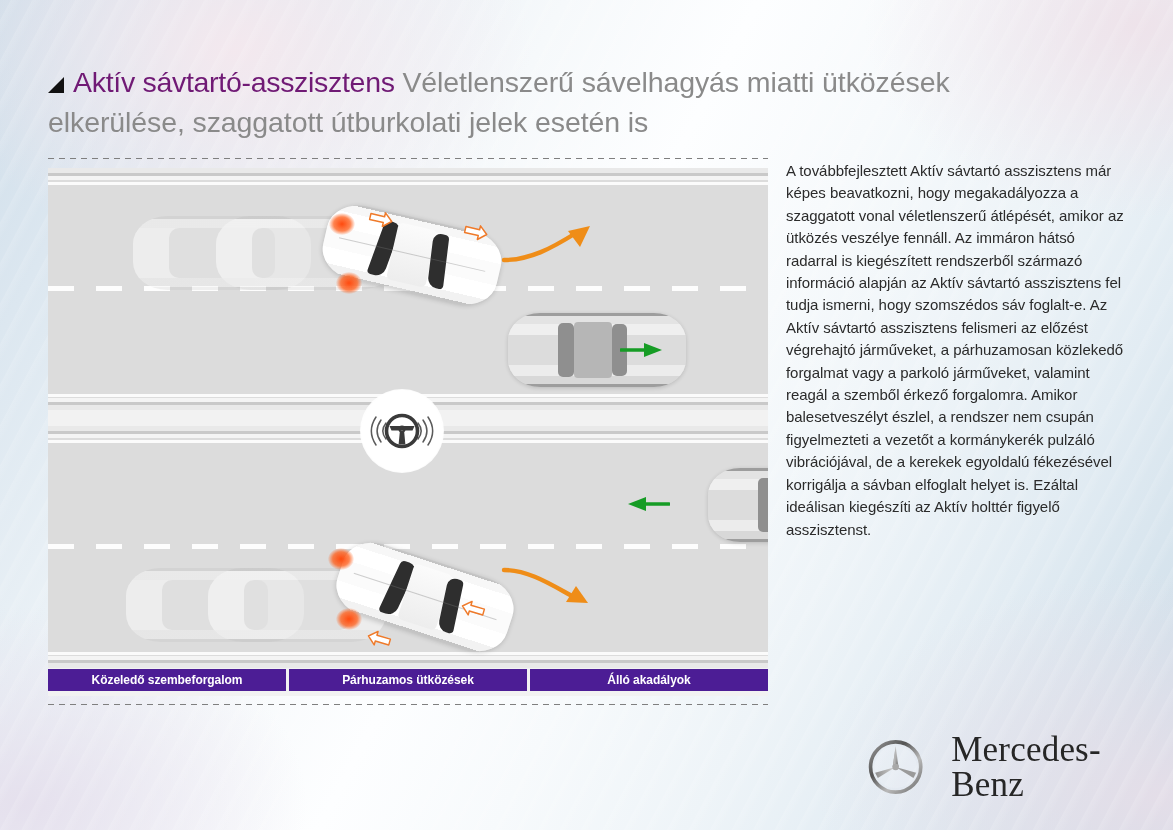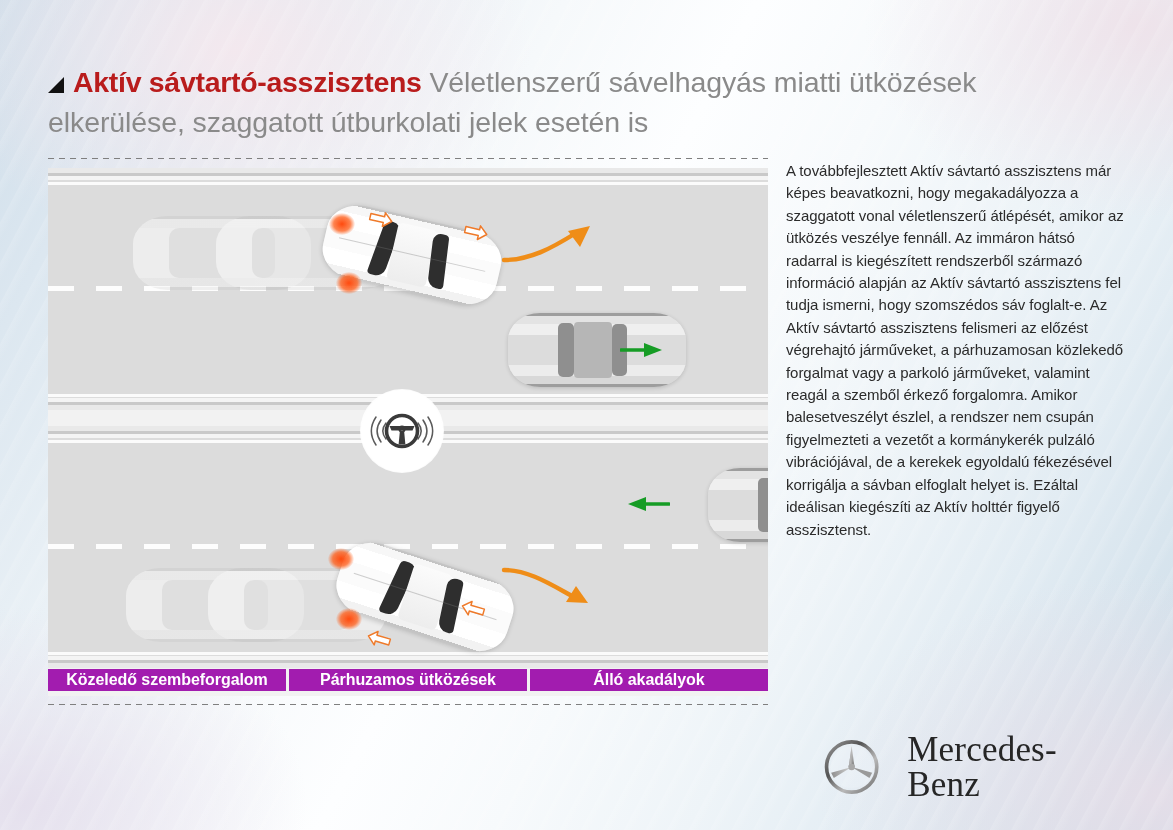--- a/index.html
+++ b/index.html
@@ -76,22 +76,22 @@
   .tri {
     display: inline-block;
     width: 0; height: 0;
     border-left: 16px solid #111;
     border-top: 16px solid transparent;
     vertical-align: -1px;
     margin-right: 9px;
     transform: scaleX(-1);
   }
   .headline .strong {
-    color: #b91c1c;
-    font-weight: 700;
+    color: #701a75;
+    font-weight: 400;
     letter-spacing: -0.3px;
   }
   .headline .light { color: #8a8a8a; }
 
   
   .dash-rule {
     position: absolute;
     left: 48px;
     width: 720px;
     height: 1px;
@@ -273,23 +273,23 @@
     position: absolute;
     left: 48px;
     top: 669px;
     width: 720px;
     height: 22px;
     display: flex;
     gap: 3px;
   }
   .legend-item {
     flex: 1 1 0;
-    background: #a21caf;
+    background: #4c1d95;
     color: #ffffff;
-    font-size: 16px;
+    font-size: 12px;
     font-weight: 700;
     letter-spacing: -0.05px;
     display: flex;
     align-items: center;
     justify-content: center;
     height: 22px;
   }
 
   
   .bodycopy {
@@ -300,21 +300,21 @@
     font-size: 15px;
     line-height: 22.4px;
     color: #2b2b2b;
     letter-spacing: -0.05px;
     text-align: left;
   }
 
   
   .brand {
     position: absolute;
-    left: 824px;
+    left: 868px;
     top: 726px;
     width: 245px;
     height: 82px;
     display: flex;
     align-items: center;
     gap: 28px;
   }
   .brand svg { display: block; }
   .brand-word {
     font-family: "Liberation Serif", serif;

